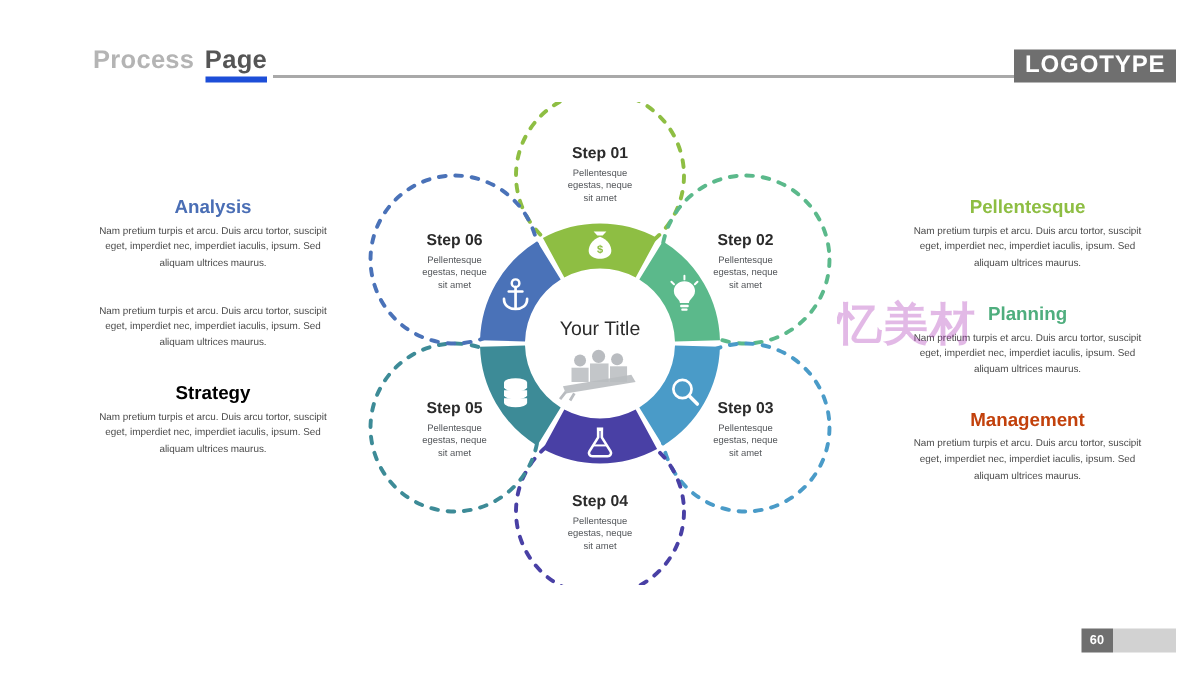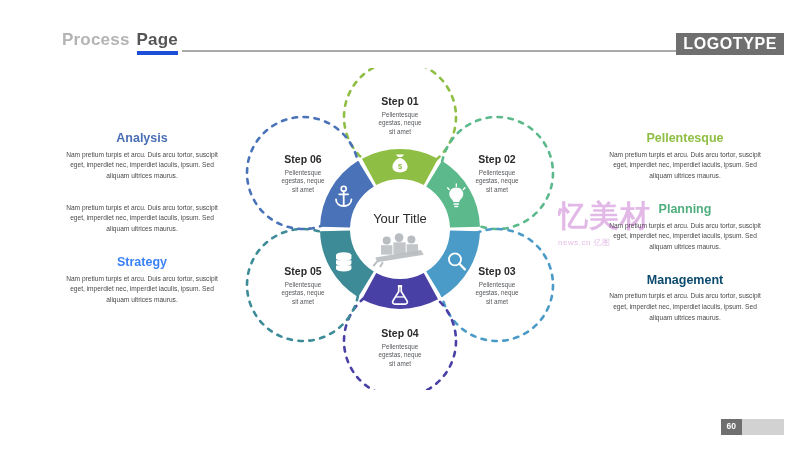--- a/index.html
+++ b/index.html
@@ -137,36 +137,36 @@
 
   <div id="col-left" class="text-col">
     <div class="text-block">
       <div class="block-heading" style="color: rgb(74, 110, 181);">Analysis</div>
       <div class="block-body">Nam pretium turpis et arcu. Duis arcu tortor, suscipit eget, imperdiet nec, imperdiet iaculis, ipsum. Sed aliquam ultrices maurus.</div>
     </div>
     <div class="text-block">
       <div class="block-body">Nam pretium turpis et arcu. Duis arcu tortor, suscipit eget, imperdiet nec, imperdiet iaculis, ipsum. Sed aliquam ultrices maurus.</div>
     </div>
     <div class="text-block">
-      <div class="block-heading" style="color: #3b82f6;">Strategy</div>
+      <div class="block-heading" style="color: #000000;">Strategy</div>
       <div class="block-body">Nam pretium turpis et arcu. Duis arcu tortor, suscipit eget, imperdiet nec, imperdiet iaculis, ipsum. Sed aliquam ultrices maurus.</div>
     </div>
   </div>
 
   <div id="col-right" class="text-col">
     <div class="text-block">
       <div class="block-heading" style="color: rgb(142, 190, 67);">Pellentesque</div>
       <div class="block-body">Nam pretium turpis et arcu. Duis arcu tortor, suscipit eget, imperdiet nec, imperdiet iaculis, ipsum. Sed aliquam ultrices maurus.</div>
     </div>
     <div class="text-block">
       <div class="block-heading" style="color: rgb(79, 174, 126);">Planning</div>
       <div class="block-body">Nam pretium turpis et arcu. Duis arcu tortor, suscipit eget, imperdiet nec, imperdiet iaculis, ipsum. Sed aliquam ultrices maurus.</div>
     </div>
     <div class="text-block">
-      <div class="block-heading" style="color: #0c4a6e;">Management</div>
+      <div class="block-heading" style="color: #c2410c;">Management</div>
       <div class="block-body">Nam pretium turpis et arcu. Duis arcu tortor, suscipit eget, imperdiet nec, imperdiet iaculis, ipsum. Sed aliquam ultrices maurus.</div>
     </div>
   </div>
 
   <div id="diagram">
     <svg viewBox="0 0 340 322" xmlns="http://www.w3.org/2000/svg">
       <defs>
         
       </defs>
 
@@ -272,21 +272,20 @@
            <path d="M0 -6.2 v16.8" stroke="#ffffff" stroke-width="2.2" stroke-linecap="round"></path>
            <path d="M-5.6 -2.6 h11.2" stroke="#ffffff" stroke-width="2" stroke-linecap="round"></path>
            <path d="M-9.4 3.4 c0 5.4 4.4 8.2 9.4 8.2 c5 0 9.4 -2.8 9.4 -8.2" fill="none" stroke="#ffffff" stroke-width="2.2" stroke-linecap="round"></path>
           </g>
         </g>
     </svg>
   </div>
 
   <div id="watermark">
     <span>忆美材</span>
-    <span class="wm-sub">news.cn 亿图</span>
   </div>
 
   <div id="footer">
     <div id="page-num">60</div>
     <div id="footer-bar"></div>
   </div>
 
 </div>
 
 </body></html>

